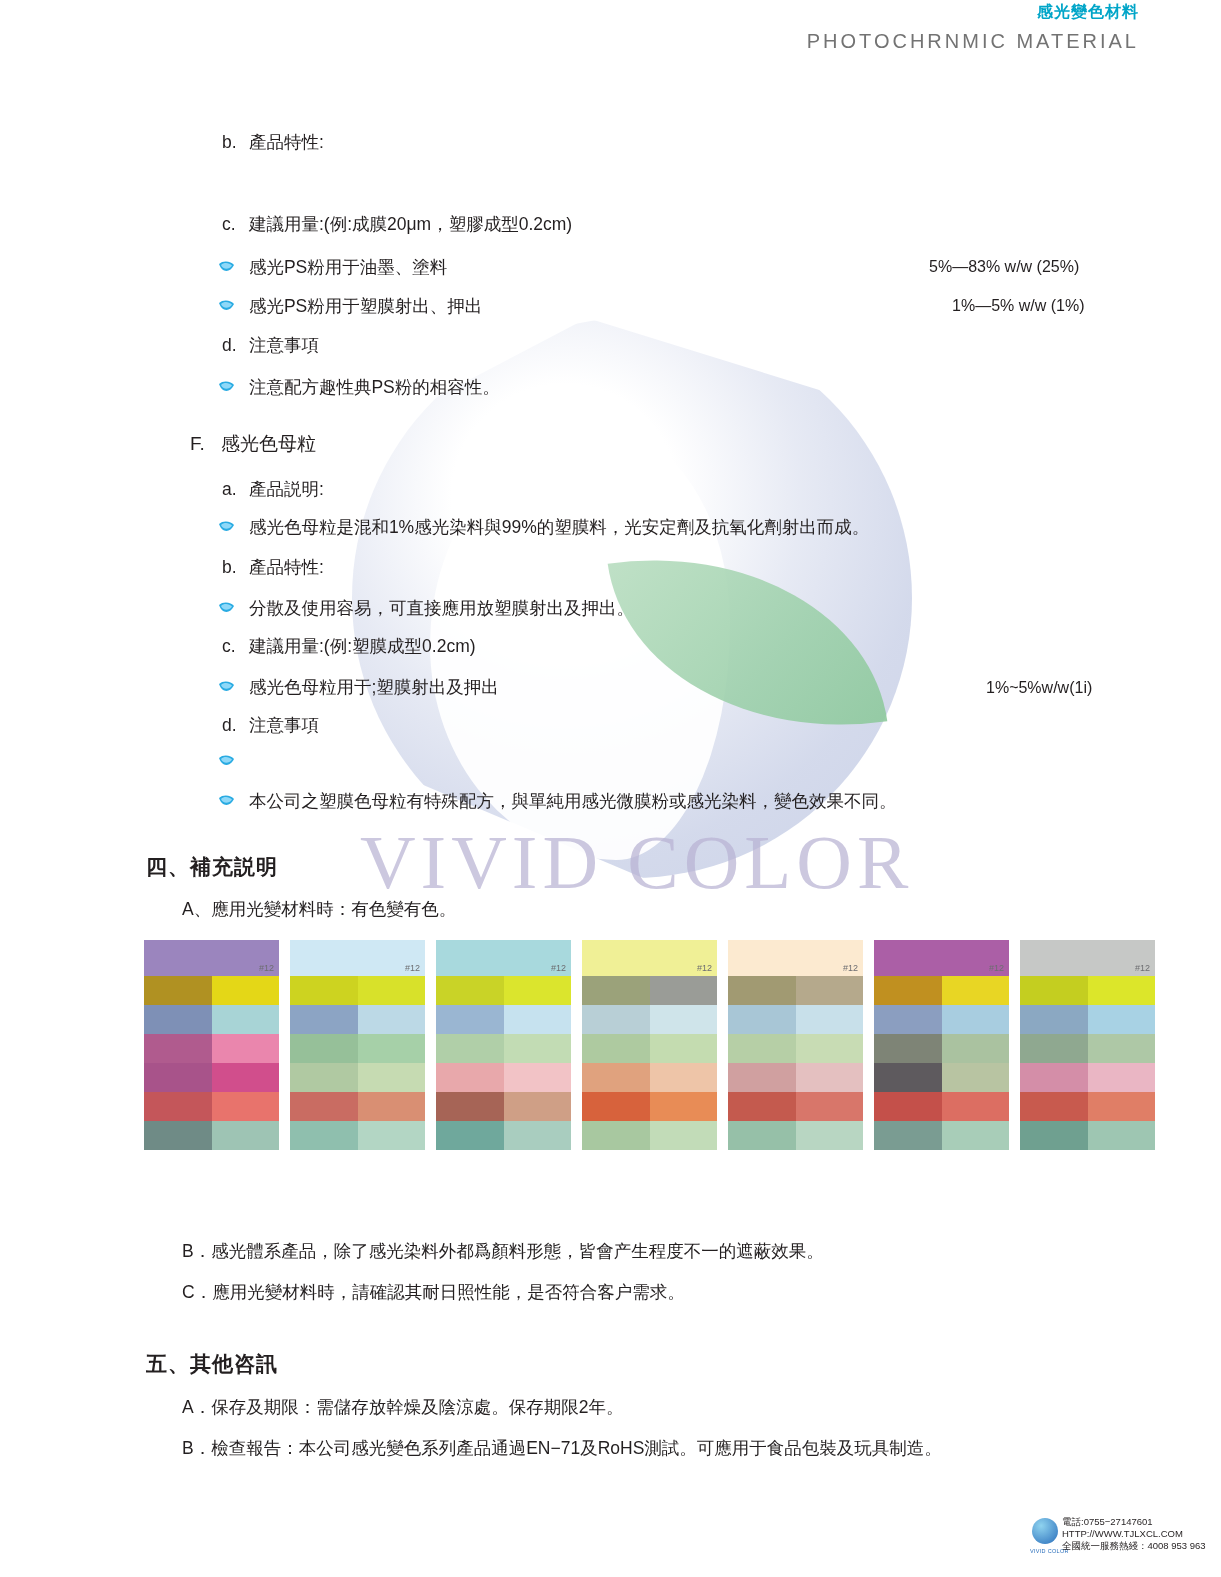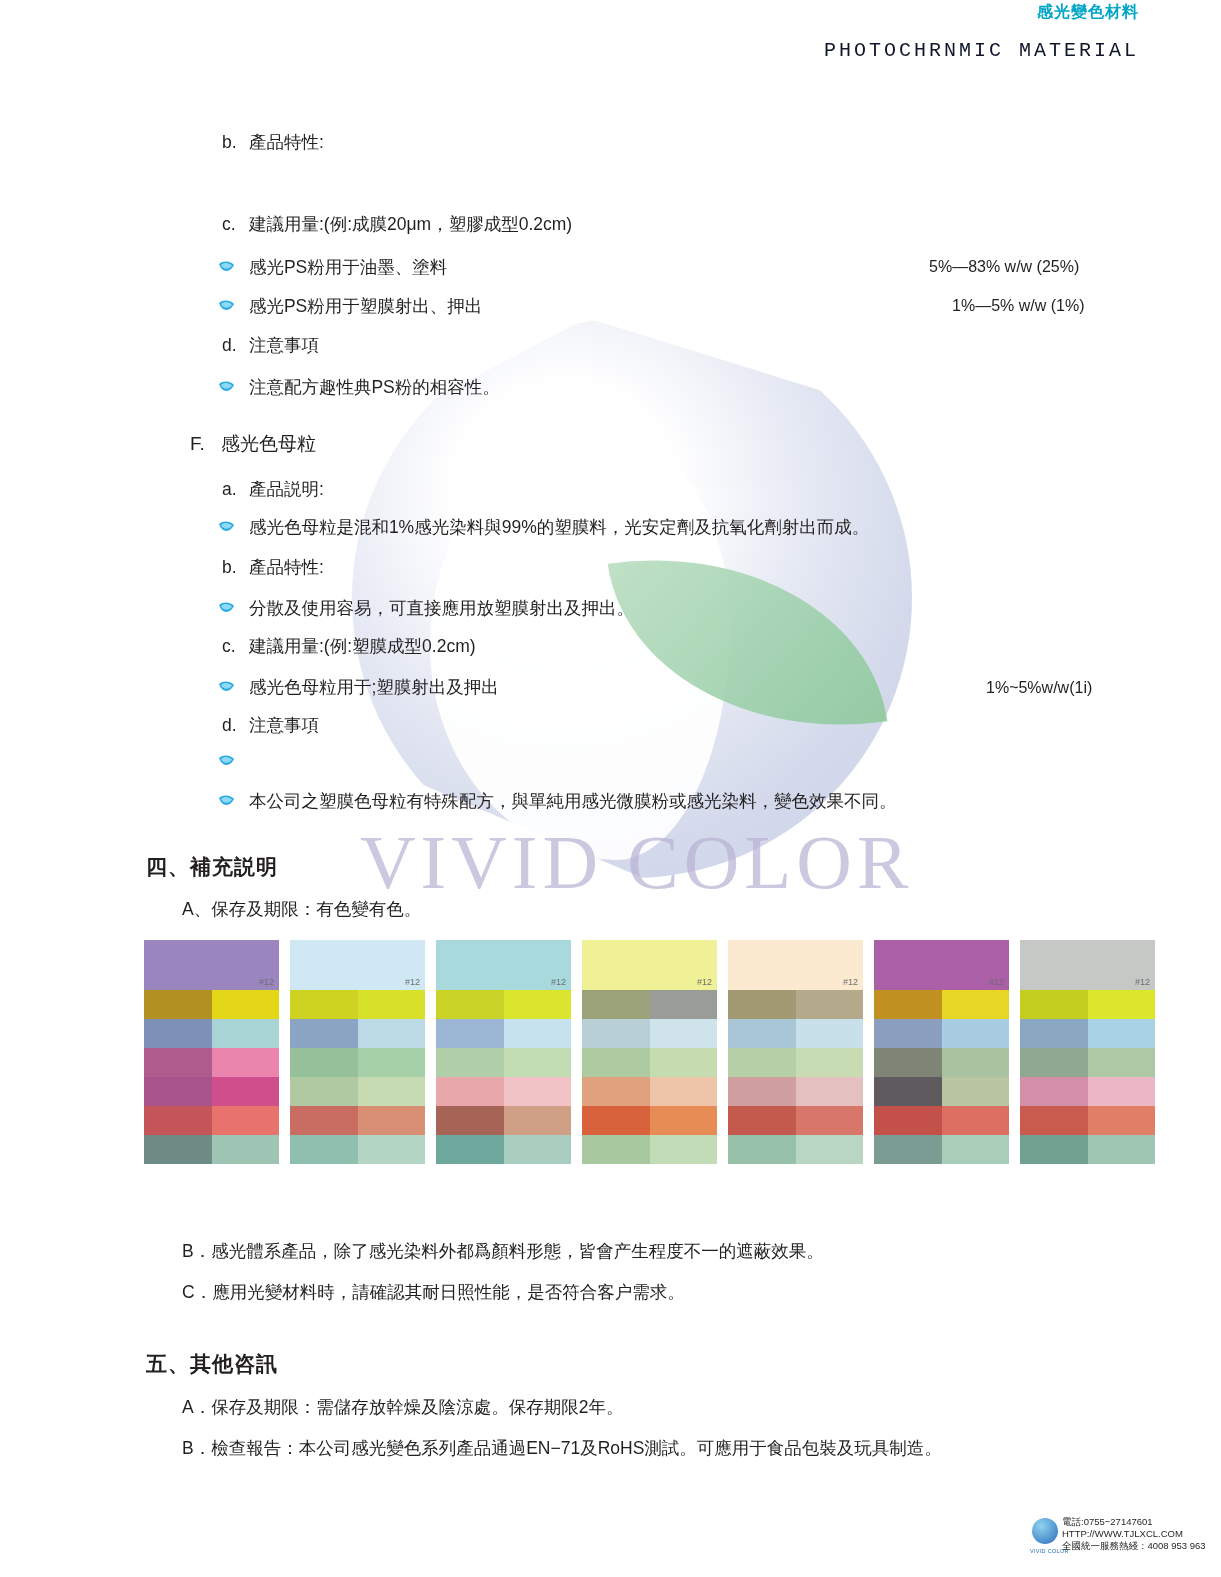--- a/index.html
+++ b/index.html
@@ -59,22 +59,22 @@
   }
 
   .page { position: relative; z-index: 2; width: 1221px; height: 1577px; }
 
   
   .hdr { position: absolute; right: 82px; top: 2px; text-align: right; }
   .hdr-cn {
     font-size: 16px; font-weight: bold; color: #00a5c8; letter-spacing: 1px;
   }
   .hdr-en {
-    font-size: 20px; color: #0f172a; letter-spacing: 3px; margin-top: 16px;
-    font-family: Liberation Mono, monospace;
+    font-size: 20px; color: #737373; letter-spacing: 3px; margin-top: 7px;
+    font-family: Liberation Sans, sans-serif;
   }
 
   
   .line { position: absolute; font-size: 17.5px; line-height: 22px; white-space: nowrap; }
   .bullet-row { position: absolute; white-space: nowrap; font-size: 17.5px; }
   .bullet {
     display: inline-block;
     width: 17px; height: 13px; margin-right: 9px;
     vertical-align: -1px;
     position: relative;
@@ -86,21 +86,21 @@
     position: absolute;
     font-size: 21px; font-weight: bold; letter-spacing: 1px;
     color: #231f20;
   }
 
   
   .swatch-wrap { position: absolute; left: 144px; top: 940px; }
   .sw-group { display: flex; gap: 11px; }
   .sw-col { width: 135px; }
   .sw-top {
-    height: 50px; position: relative; text-align: center;
+    height: 36px; position: relative; text-align: center;
   }
   .sw-top span {
     position: absolute; right: 5px; bottom: 3px;
     font-size: 9px; color: #6d6e71;
   }
   .sw-rows { }
   .sw-row { display: flex; height: 29px; }
   .sw-half { width: 50%; height: 100%; }
   .footer-logo {
     position: absolute; left: 1032px; top: 1518px;
@@ -212,21 +212,21 @@
 
   <div class="bullet-row" style="left:218px; top:789px;">
     <span class="bullet"><svg width="17" height="13" viewBox="0 0 17 13">
           <path d="M1 3 C5 -1 13 0 16 4 C12 12 4 12 1 3 Z" fill="#29abe2"></path>
           <path d="M3 4 C6 1 11 1.5 14 4.5 C11 9 5 9 3 4 Z" fill="#8ed8f8"></path>
         </svg></span>
     <span>本公司之塑膜色母粒有特殊配方，與單純用感光微膜粉或感光染料，變色效果不同。</span>
   </div>
 
   <div class="sect-head" style="left:146px; top:853px;">四、補充説明</div>
-  <div class="line" style="left:182px; top:898px;">A、保存及期限：有色變有色。</div>
+  <div class="line" style="left:182px; top:898px;">A、應用光變材料時：有色變有色。</div>
 
   <div class="swatch-wrap">
     <div class="sw-group" id="swatch-group">
         <div class="sw-col">
           <div class="sw-top" style="background: rgb(155, 133, 190);">
             <span>#12</span>
           </div>
           <div class="sw-rows">
             <div class="sw-row">
               <div class="sw-half" style="background: rgb(176, 145, 34);"></div>

